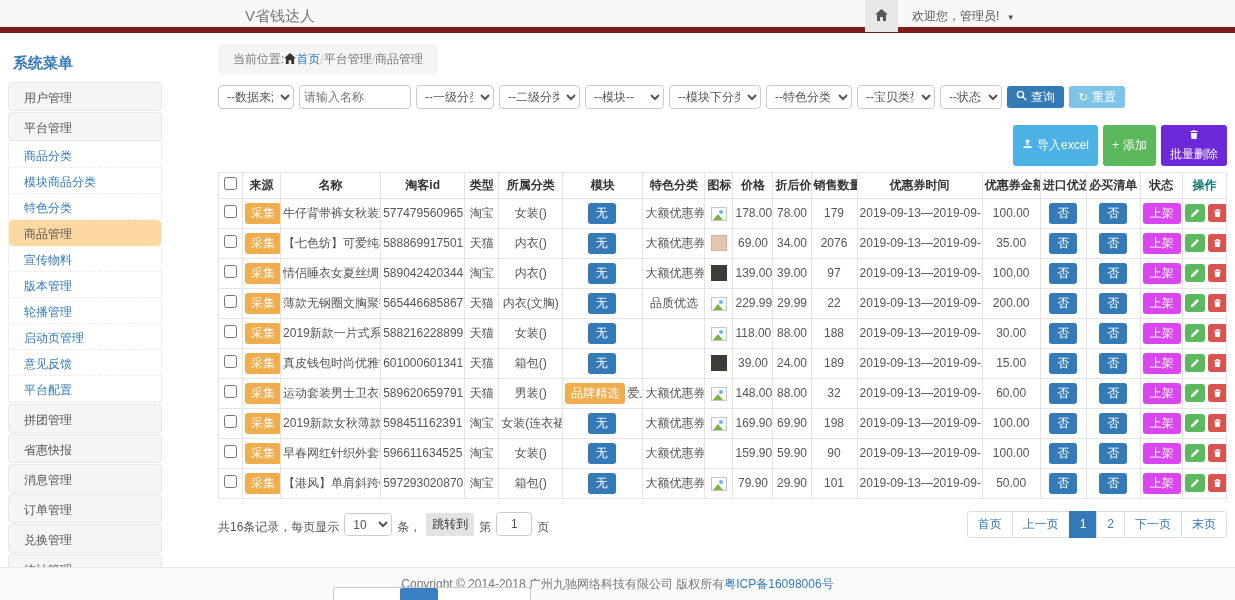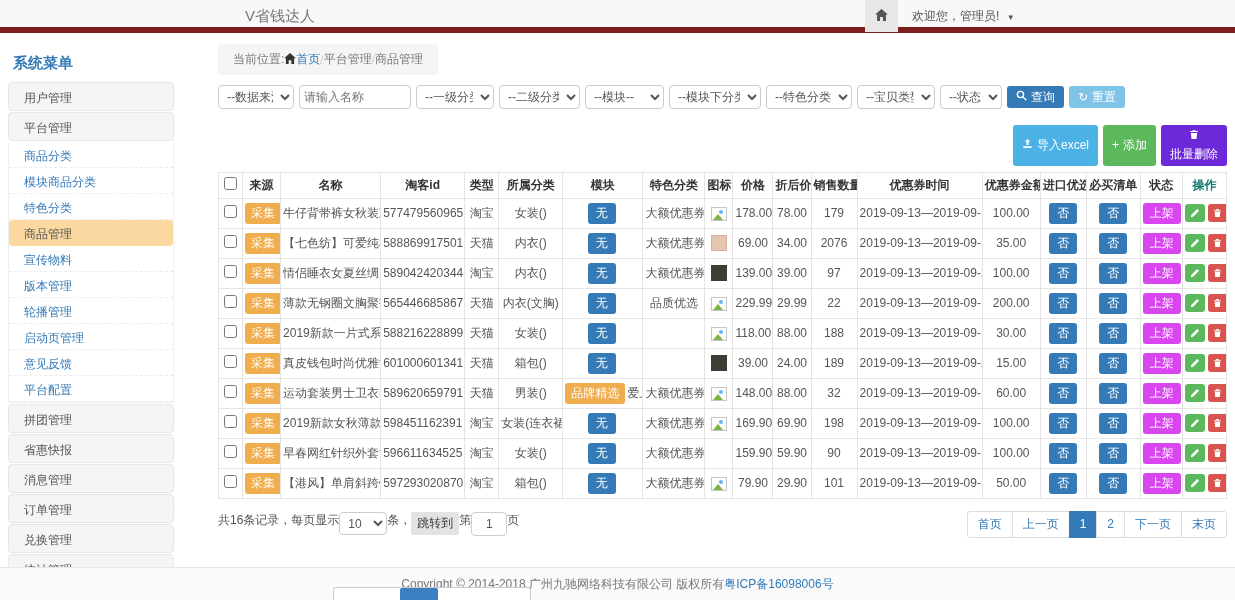--- a/index.html
+++ b/index.html
@@ -9,21 +9,21 @@
     font-size:12px; color:#555; background:#fff; position:relative;
   }
   
   .topbar { height:33px; background:#f8f8f8; border-bottom:6px solid #7f1d1d; position:relative; z-index:2; }
   .brand { position:absolute; left:245px; top:0; line-height:32px; font-size:15px; color:#777; }
   .topbar-right { position:absolute; left:865px; top:0; height:32px; display:flex; align-items:center; }
   .home-box { width:33px; height:32px; background:#e7e7e7; display:flex; align-items:center; justify-content:center; cursor:pointer; }
   .welcome { margin-left:14px; color:#555; cursor:pointer; }
   .caret { font-size:8px; color:#555; margin-left:4px; }
   
-  .sidebar { position:absolute; left:8px; top:44px; width:166px; z-index:1; }
+  .sidebar { position:absolute; left:8px; top:44px; width:154px; z-index:1; }
   .sidebar-title { color:#337ab7; font-weight:bold; font-size:15px; padding:10px 5px 9px; }
   .menu-group { background:#f5f5f5; border:1px solid #e7e7e7; border-radius:4px; padding:7px 15px; color:#555;
                 margin-bottom:1px; cursor:pointer; height:29px; }
   .submenu { background:#fff; border:1px solid #f0f0f0; border-top:none; margin-bottom:1px; }
   .submenu-item { padding:6px 15px; color:#337ab7; border-bottom:1px dashed #ececec; cursor:pointer; height:26px; }
   .submenu-item.active { background:#fcd9a0; border-radius:4px; color:#555; border-bottom-color:transparent; }
   
   .main { position:absolute; left:218px; top:44px; width:1009px; z-index:1; }
   .breadcrumb { display:inline-flex; align-items:center; background:#f5f5f5; border-radius:4px;
                 padding:7px 15px; margin-bottom:10px; color:#777; }
@@ -62,21 +62,21 @@
   .op-del { background:#d9534f; }
   .icon-broken { display:inline-block; width:16px; height:14px; border:1px solid #c6c6c6; background:#fdfdfd;
                  position:relative; overflow:hidden; vertical-align:middle; }
   .icon-broken::before { content:""; position:absolute; bottom:0; left:1px;
                  border-left:5px solid transparent; border-right:5px solid transparent; border-bottom:6px solid #7cb342; }
   .icon-broken::after { content:""; position:absolute; top:2px; right:3px; width:4px; height:4px; border-radius:50%; background:#64b5f6; }
   .icon-pink { display:inline-block; width:16px; height:16px; background:#e6c5ae; border:1px solid #d9b098; vertical-align:middle; }
   .icon-dark { display:inline-block; width:16px; height:16px; background:#3e3c34; vertical-align:middle; }
   
   .pagination-bar { display:flex; justify-content:space-between; align-items:center; margin-top:12px; }
-  .page-summary { display:flex; align-items:flex-start; color:#555; }
+  .page-summary { display:flex; align-items:flex-end; gap:5px; color:#555; }
   .per-page-select { width:48px; height:23px; }
   .jump-label { background:#e3e3e3; border-radius:2px; padding:3px 6px; color:#333; cursor:pointer; }
   .jump-input { width:36px; height:22px; text-align:center; }
   .pager { display:flex; }
   .pager-item { border:1px solid #ddd; background:#fff; color:#337ab7; padding:4px 10px; margin-left:-1px;
                 cursor:pointer; font-size:12px; font-family:inherit; }
   .pager-item:first-child { border-radius:3px 0 0 3px; margin-left:0; }
   .pager-item:last-child { border-radius:0 3px 3px 0; }
   .pager-item.active { background:#337ab7; border-color:#337ab7; color:#fff; }
   

